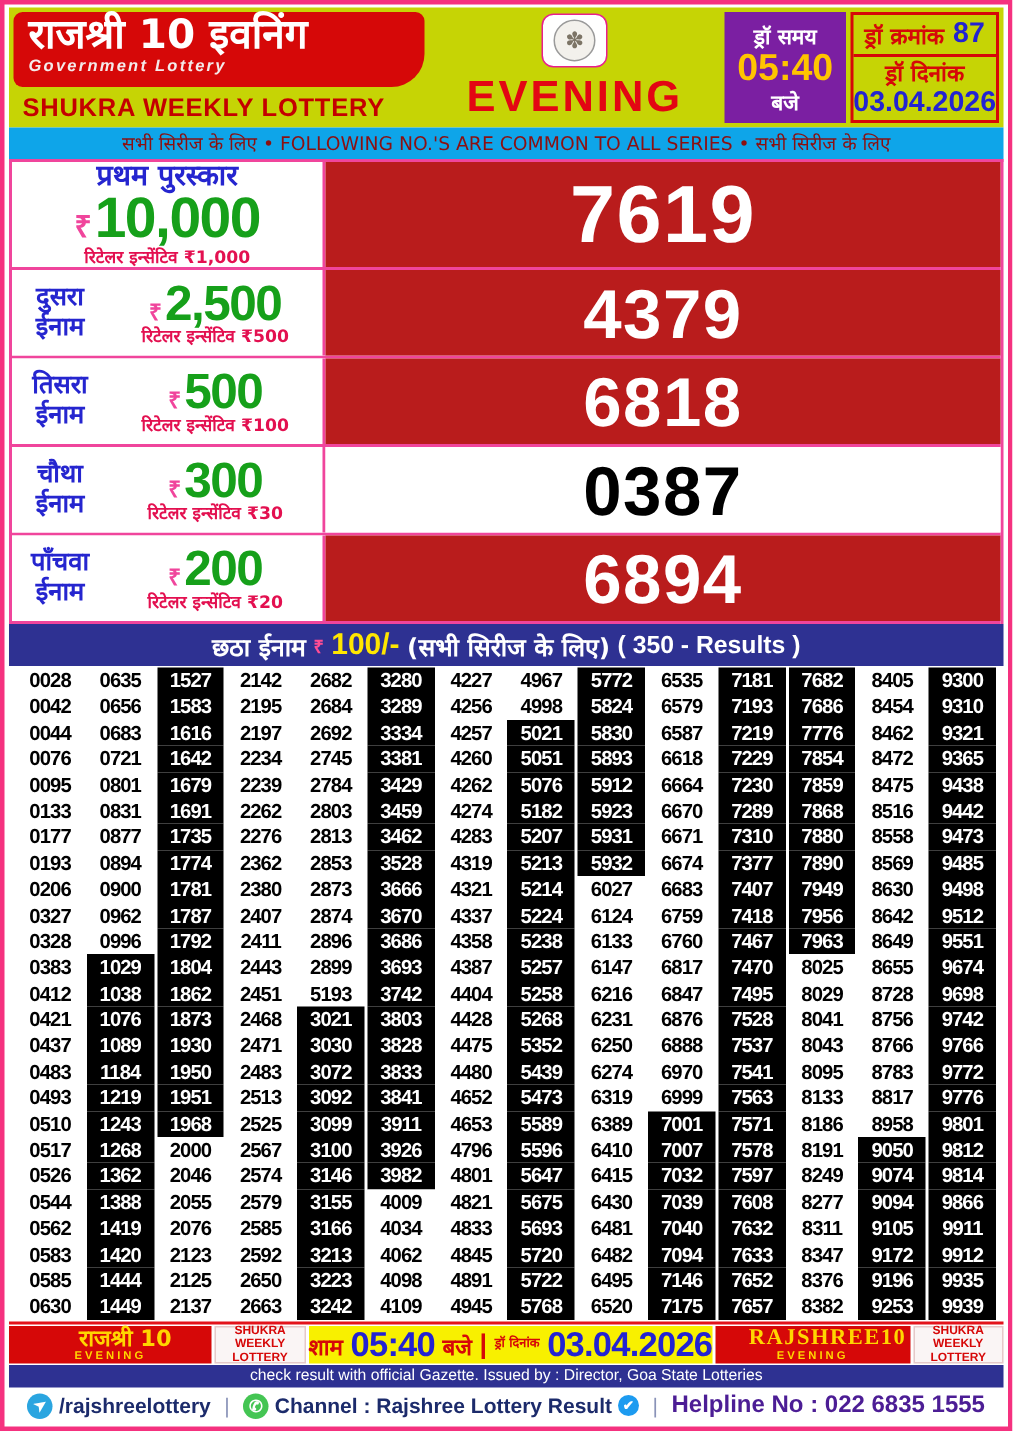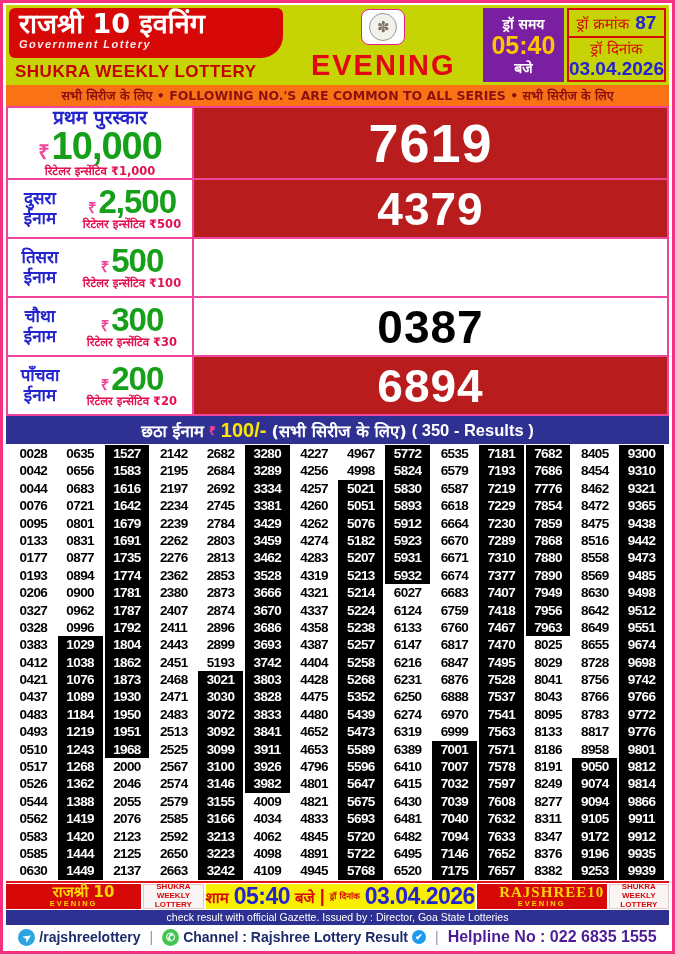--- a/index.html
+++ b/index.html
@@ -25,31 +25,31 @@
   .org-by { font-size:8px; font-weight:bold; color:#222; white-space:nowrap; }
   .org-name { font-size:14.5px; font-weight:bold; color:#111; white-space:nowrap; }
   .evening { color:#e30613; font-weight:bold; font-size:29px; letter-spacing:2px; margin-top:4px; }
   .h-purple { width:82px; background:#7b1fa2; color:#fff; text-align:center; display:flex; flex-direction:column; justify-content:center; }
   .draw-time-label { font-size:14px; font-weight:bold; }
   .draw-time { color:#ffc400; font-size:25px; font-weight:bold; line-height:1; }
   .draw-time-suffix { font-size:14px; font-weight:bold; }
   .h-right { flex:1; display:flex; flex-direction:column; border:2px solid #d60808; }
   .h-right-top { flex:1; border-bottom:2px solid #d60808; display:flex; align-items:center; justify-content:center; gap:6px; }
   .h-right-bot { flex:1.15; display:flex; flex-direction:column; align-items:center; justify-content:center; }
-  .red-lbl { color:#d60808; font-weight:normal; font-size:15px; }
+  .red-lbl { color:#d60808; font-weight:bold; font-size:15px; }
   .blue-val { color:#2323d2; font-weight:bold; font-size:19px; }
 
   
-  .series-banner { background:#f97316; color:#8c1010; font-weight:bold; font-size:12.5px; text-align:center; height:21px; line-height:21px; white-space:nowrap; overflow:hidden; }
+  .series-banner { background:#0ea5e9; color:#8c1010; font-weight:normal; font-size:12.5px; text-align:center; height:21px; line-height:21px; white-space:nowrap; overflow:hidden; }
 
   
   .prize-table { border:2px solid #f0459c; border-bottom:none; }
   .prize-row { display:flex; border-bottom:2px solid #f0459c; height:59px; }
   .prize-row.first { height:72px; }
-  .p-label { width:186px; background:#fff; border-right:2px solid #f0459c; display:flex; flex-direction:column; justify-content:center; }
+  .p-label { width:209px; background:#fff; border-right:2px solid #f0459c; display:flex; flex-direction:column; justify-content:center; }
   .p-num { flex:1; background:#b91c1c; color:#fff; display:flex; align-items:center; justify-content:center; font-weight:bold; font-size:46px; letter-spacing:1px; }
   .prize-row.first .p-num { font-size:54px; }
   .p-num.light { background:#fff; color:#000; }
   .p1-title { color:#2525cf; font-weight:bold; font-size:19px; text-align:center; line-height:1; }
   .amt-line { display:flex; align-items:baseline; justify-content:center; gap:2px; }
   .rupee { color:#f0459c; font-weight:bold; font-size:20px; }
   .amt { color:#16a01a; font-weight:bold; font-size:38px; line-height:1; letter-spacing:-1px; }
   .inc { color:#e31050; font-weight:bold; font-size:11.5px; text-align:center; line-height:1.2; }
   .p-grid { display:grid; grid-template-columns:64px 1fr; align-items:center; height:100%; }
   .p-name { color:#2525cf; font-weight:bold; font-size:17px; text-align:center; line-height:1.15; }
@@ -164,20 +164,21 @@
           <div class="p-name dev"><span>तिसरा</span><br><span>ईनाम</span></div>
           <div class="p-right">
             <div class="amt-line">
               <span class="rupee">₹</span>
               <span class="amt">500</span>
             </div>
             <div class="inc dev">रिटेलर इन्सेंटिव ₹100</div>
           </div>
         </div>
       </div>
+      <div class="p-num">6818</div>
     </div>
 
     <div class="prize-row">
       <div class="p-label">
         <div class="p-grid">
           <div class="p-name dev"><span>चौथा</span><br><span>ईनाम</span></div>
           <div class="p-right">
             <div class="amt-line">
               <span class="rupee">₹</span>
               <span class="amt">300</span>

